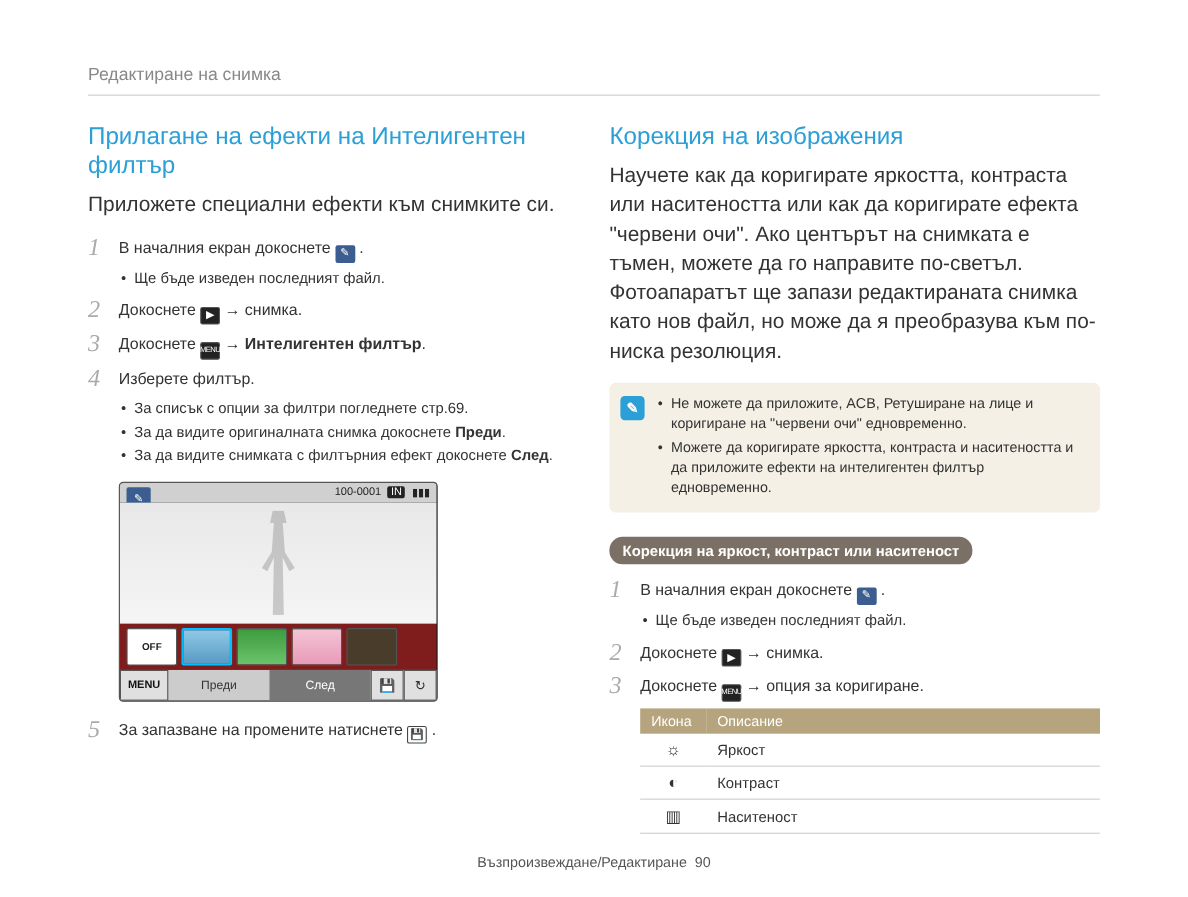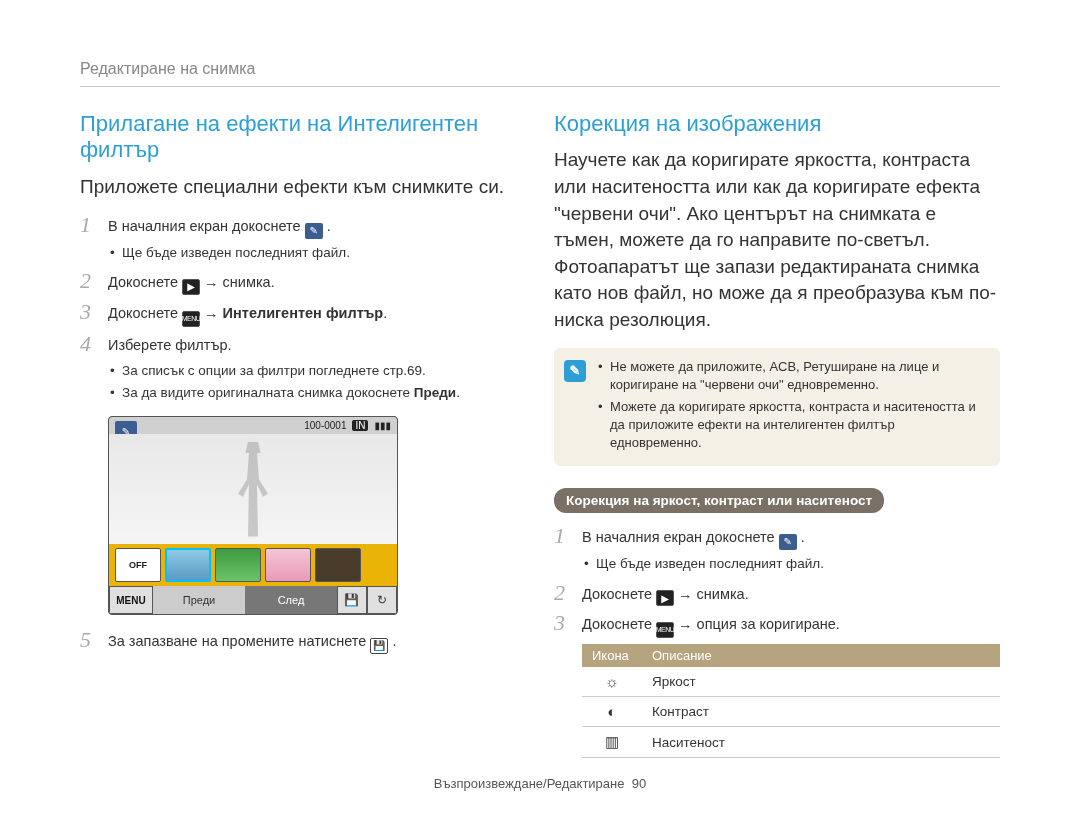--- a/index.html
+++ b/index.html
@@ -135,21 +135,21 @@
   }
   .silhouette {
     width: 50px; height: 95px;
     background: rgba(120,120,120,0.35);
     clip-path: polygon(40% 0,60% 0,65% 12%,58% 12%,62% 40%,80% 55%,70% 58%,58% 45%,60% 100%,40% 100%,42% 45%,30% 58%,20% 55%,38% 40%,42% 12%,35% 12%);
   }
   .cam-thumbs {
     display:flex;
     gap:4px;
     padding:4px 6px;
-    background:#eab308;
+    background:#7f1d1d;
   }
   .thumb {
     width: 46px; height: 34px;
     border-radius:2px;
     border:1px solid #555;
   }
   .thumb.off { background:#fff; display:flex;align-items:center;justify-content:center;font-size:9px;font-weight:bold;color:#222;}
   .thumb.active { border:2px solid #00c0ff; background:linear-gradient(#8ec9e6,#5a9ac4);}
   .thumb.green { background:linear-gradient(#3e9b3e,#6bc46b);}
   .thumb.face { background:linear-gradient(#f5c4d5,#e89ab8);}
@@ -280,20 +280,23 @@
         </div>
       </li>
       <li class="step">
         <span class="step-num">4</span>
         <div class="step-body">
           <span>Изберете филтър.</span>
           <ul class="sub-bullets">
             <li>За списък с опции за филтри погледнете стр.69.</li>
             <li>
               <span>За да видите оригиналната снимка докоснете </span><strong>Преди</strong>.
+            </li>
+            <li>
+              <span>За да видите снимката с филтърния ефект докоснете </span><strong>След</strong>.
             </li>
           </ul>
         </div>
       </li>
     </ol>
 
     <div class="camera-frame">
       <div class="cam-top">
         <span class="edit-badge">✎</span>
         <span>100-0001</span>

